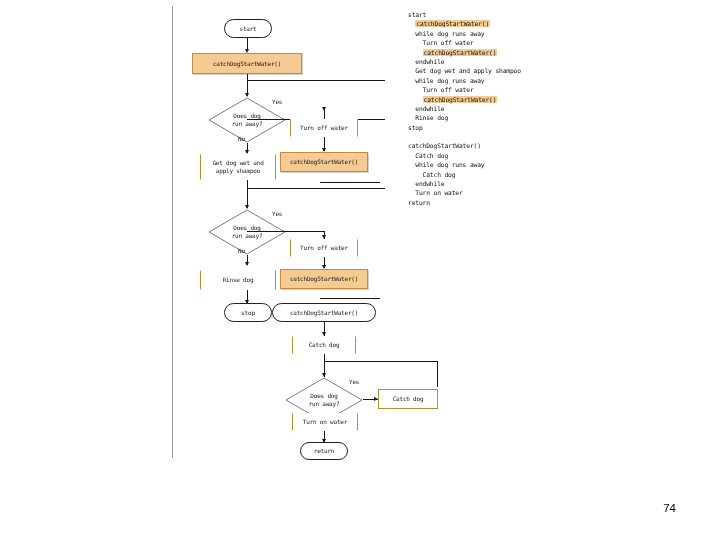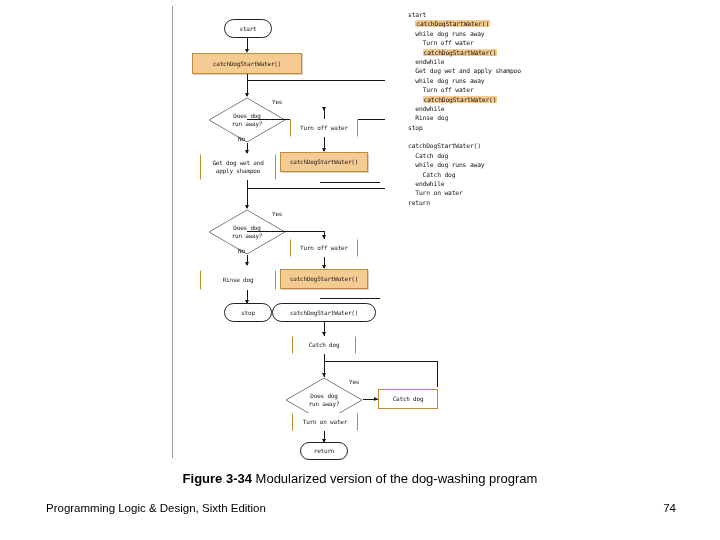--- a/index.html
+++ b/index.html
@@ -312,20 +312,15 @@
 
       <div class="node terminal" style="left:120px; top:440px; width:48px; height:18px;">return</div>
     </div>
 
     <div id="pseudo">
       <div class="pcode" id="pseudo-main"><div class="pline">start</div><div class="pline"><span>  </span><span class="hl">catchDogStartWater()</span></div><div class="pline">  while dog runs away</div><div class="pline">    Turn off water</div><div class="pline"><span>    </span><span class="hl">catchDogStartWater()</span></div><div class="pline">  endwhile</div><div class="pline">  Get dog wet and apply shampoo</div><div class="pline">  while dog runs away</div><div class="pline">    Turn off water</div><div class="pline"><span>    </span><span class="hl">catchDogStartWater()</span></div><div class="pline">  endwhile</div><div class="pline">  Rinse dog</div><div class="pline">stop</div><div class="pline"></div></div>
       <div class="pcode" id="pseudo-module"><div class="pline">catchDogStartWater()</div><div class="pline">  Catch dog</div><div class="pline">  while dog runs away</div><div class="pline">    Catch dog</div><div class="pline">  endwhile</div><div class="pline">  Turn on water</div><div class="pline">return</div></div>
     </div>
   </div>
 
-  <div id="caption">
-    <span class="figno">Figure 3-34</span>
-    <span>Modularized version of the dog-washing program</span>
-  </div>
-  <div id="footer-title">Programming Logic &amp; Design, Sixth Edition</div>
   <div id="footer-page">74</div>
 
 </div>
 
 </body></html>

